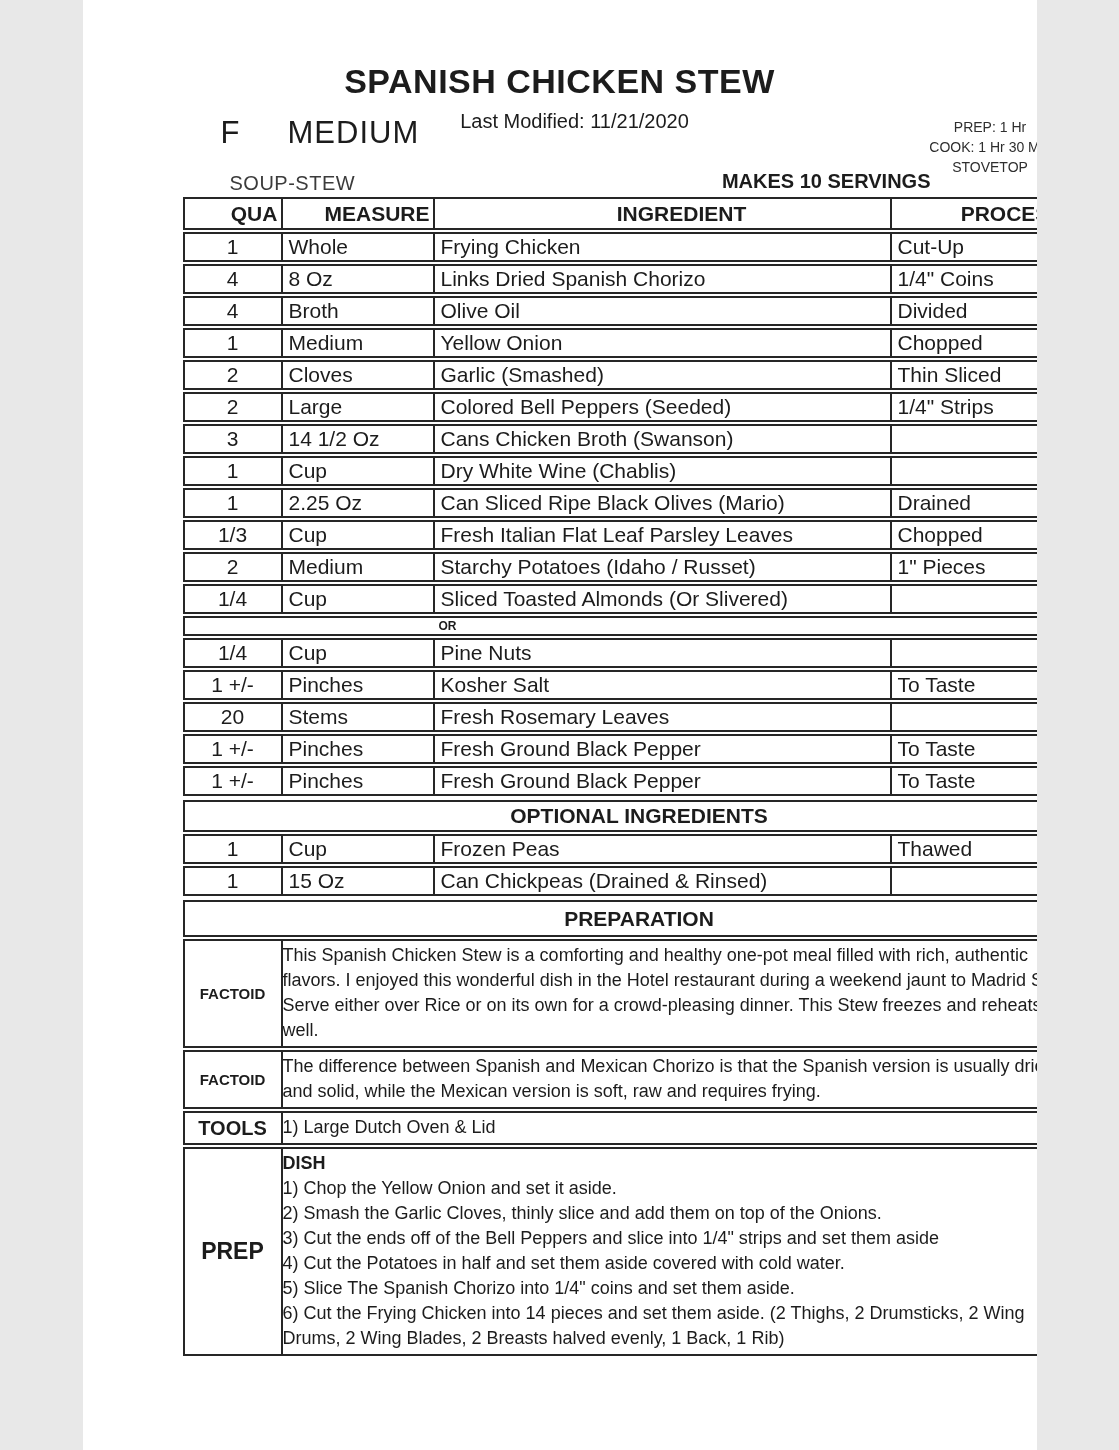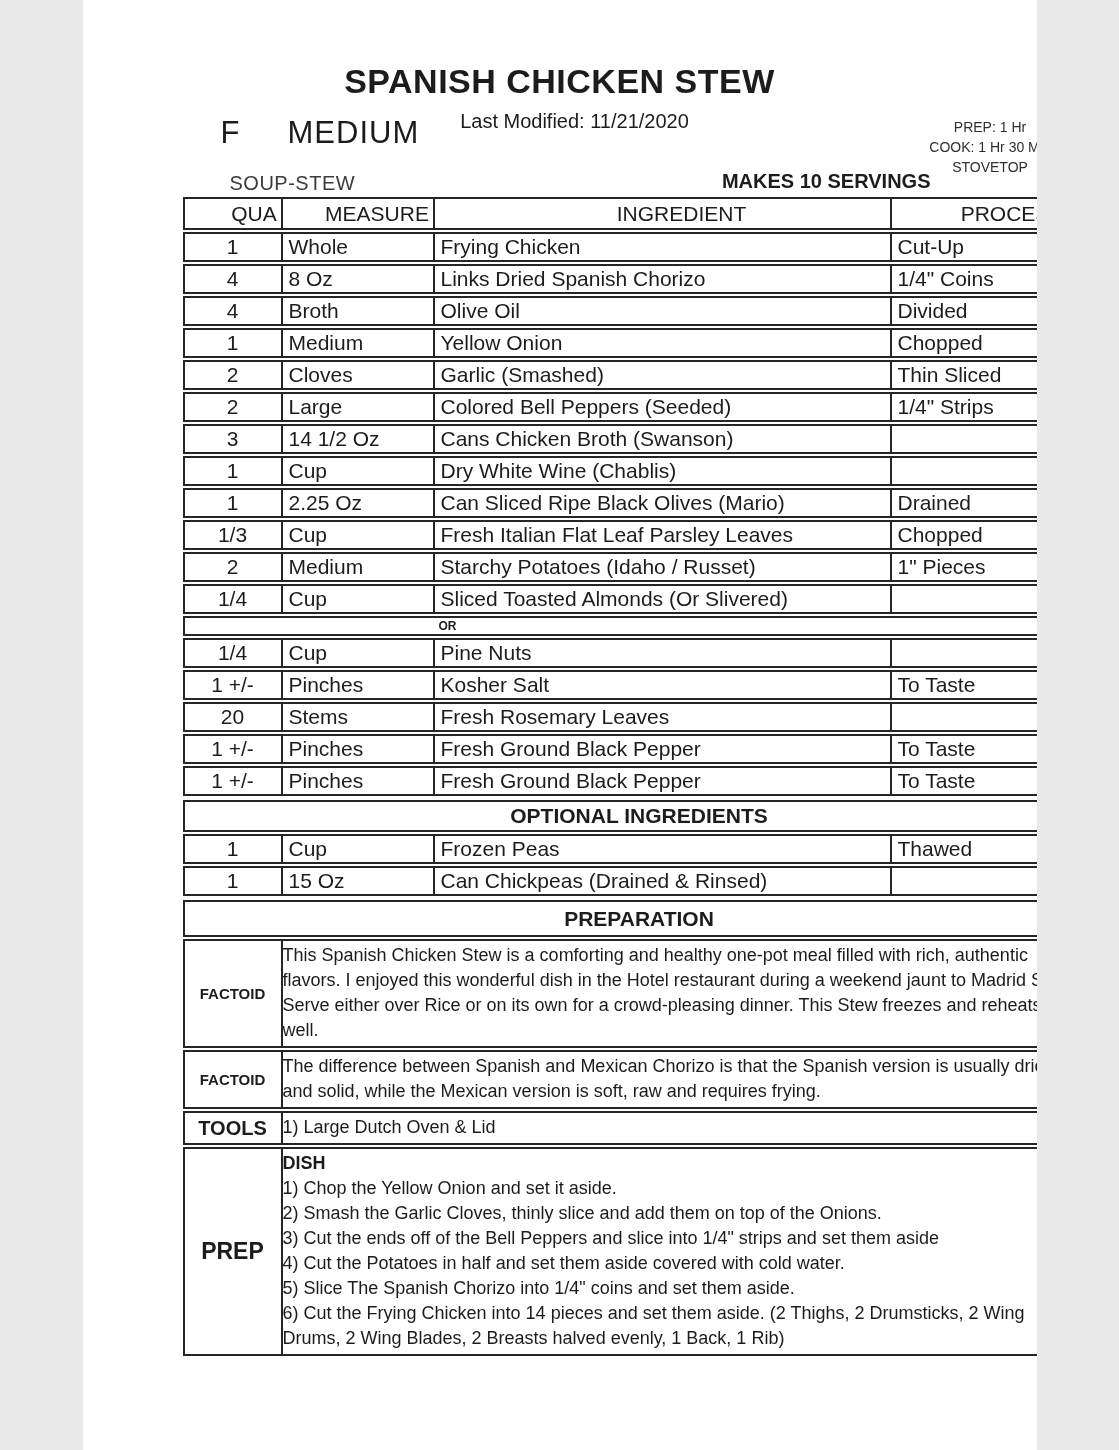--- a/index.html
+++ b/index.html
@@ -40,21 +40,21 @@
   .cell {
     display:flex; align-items:center;
     font-size:21px; padding:0 6px; box-sizing:border-box;
     white-space:nowrap; overflow:hidden;
   }
   .c-qua { width:98px; justify-content:center; padding:0 2px; border-right:2px solid #262626; }
   .c-measure { width:152px; border-right:2px solid #262626; }
   .c-ingredient { flex:1; border-right:2px solid #262626; }
   .c-process { width:202px; }
   .head { min-height:33px; }
-  .head .cell { font-weight:normal; justify-content:center;padding-left:45px; }
+  .head .cell { font-weight:bold; justify-content:center;padding-left:45px; }
   .or-row { min-height:20px; align-items:center; }
   .or-label { font-size:12px; font-weight:bold; margin-left:254px; }
 
   .optional, .preparation { margin-top:4px; }
   .title-row { justify-content:center; align-items:center; font-weight:bold; text-align:center; }
   .optional .title-row { font-size:22px; min-height:32px; }
   .preparation .title-row { font-size:27px; min-height:37px; }
   .title-row .cell { border:none; }
 
   .prep-row .c-label {

